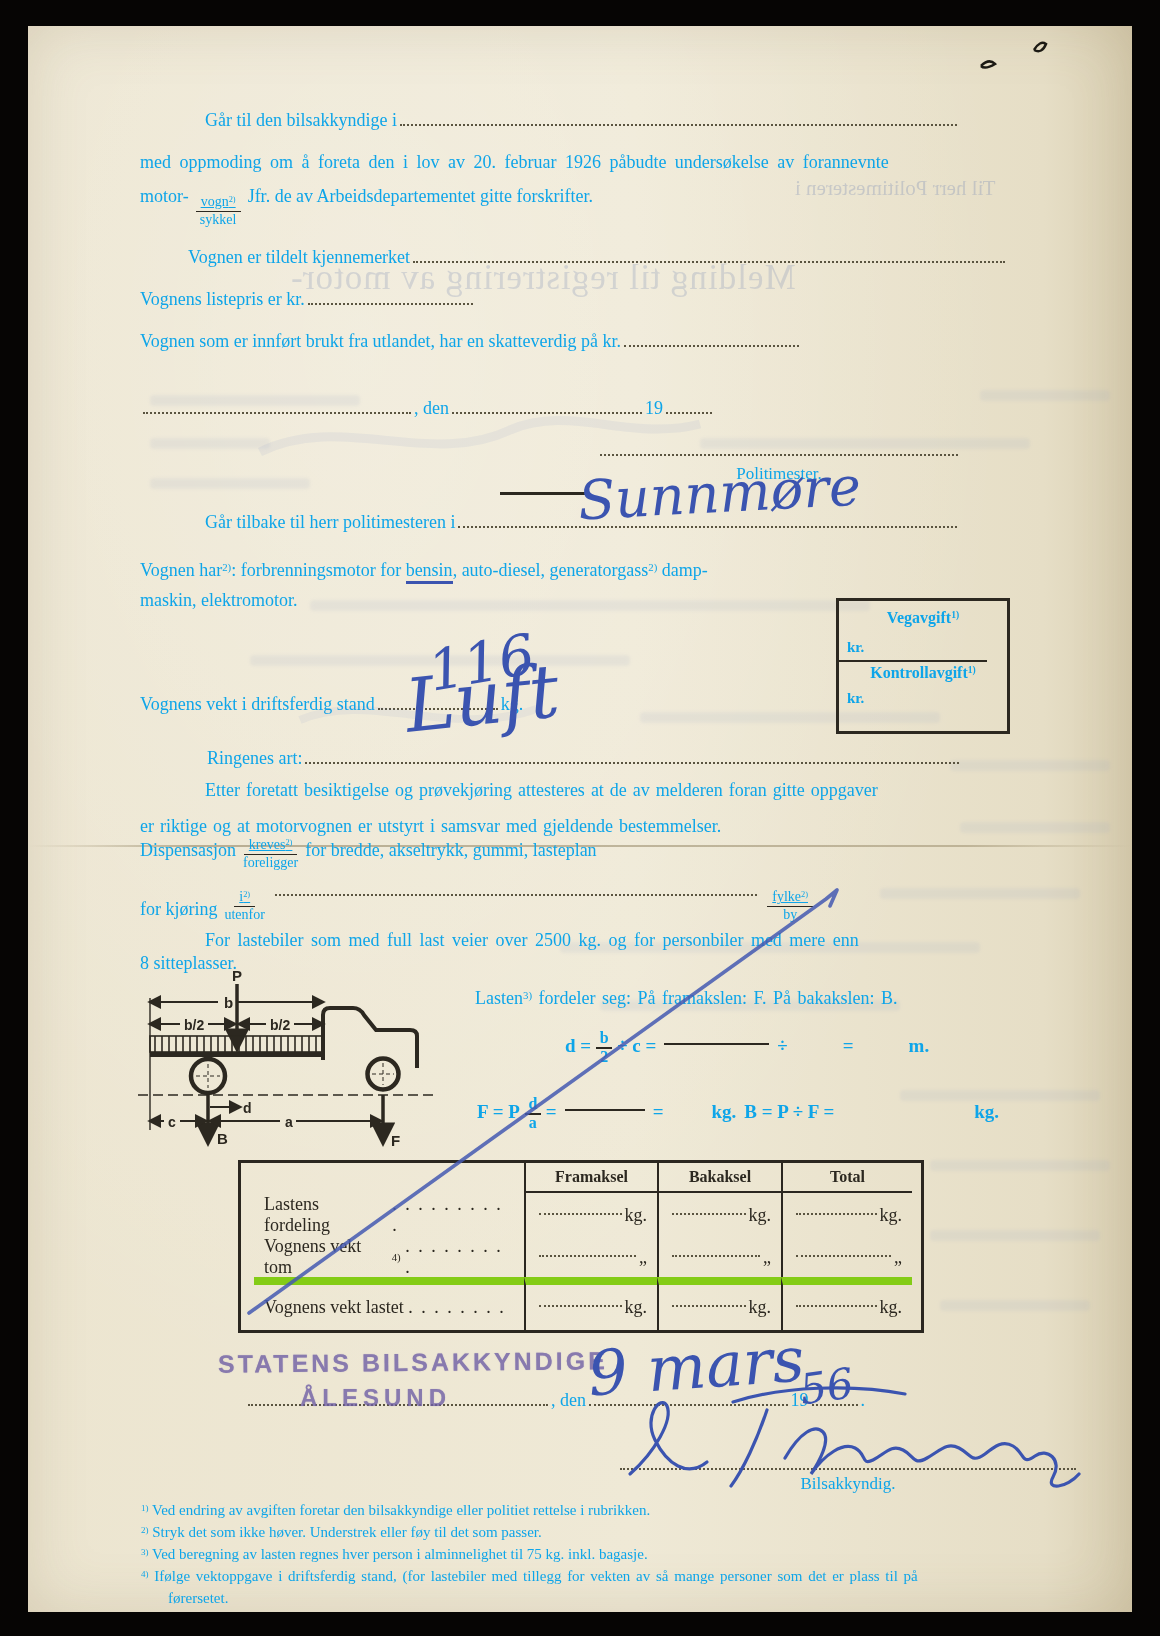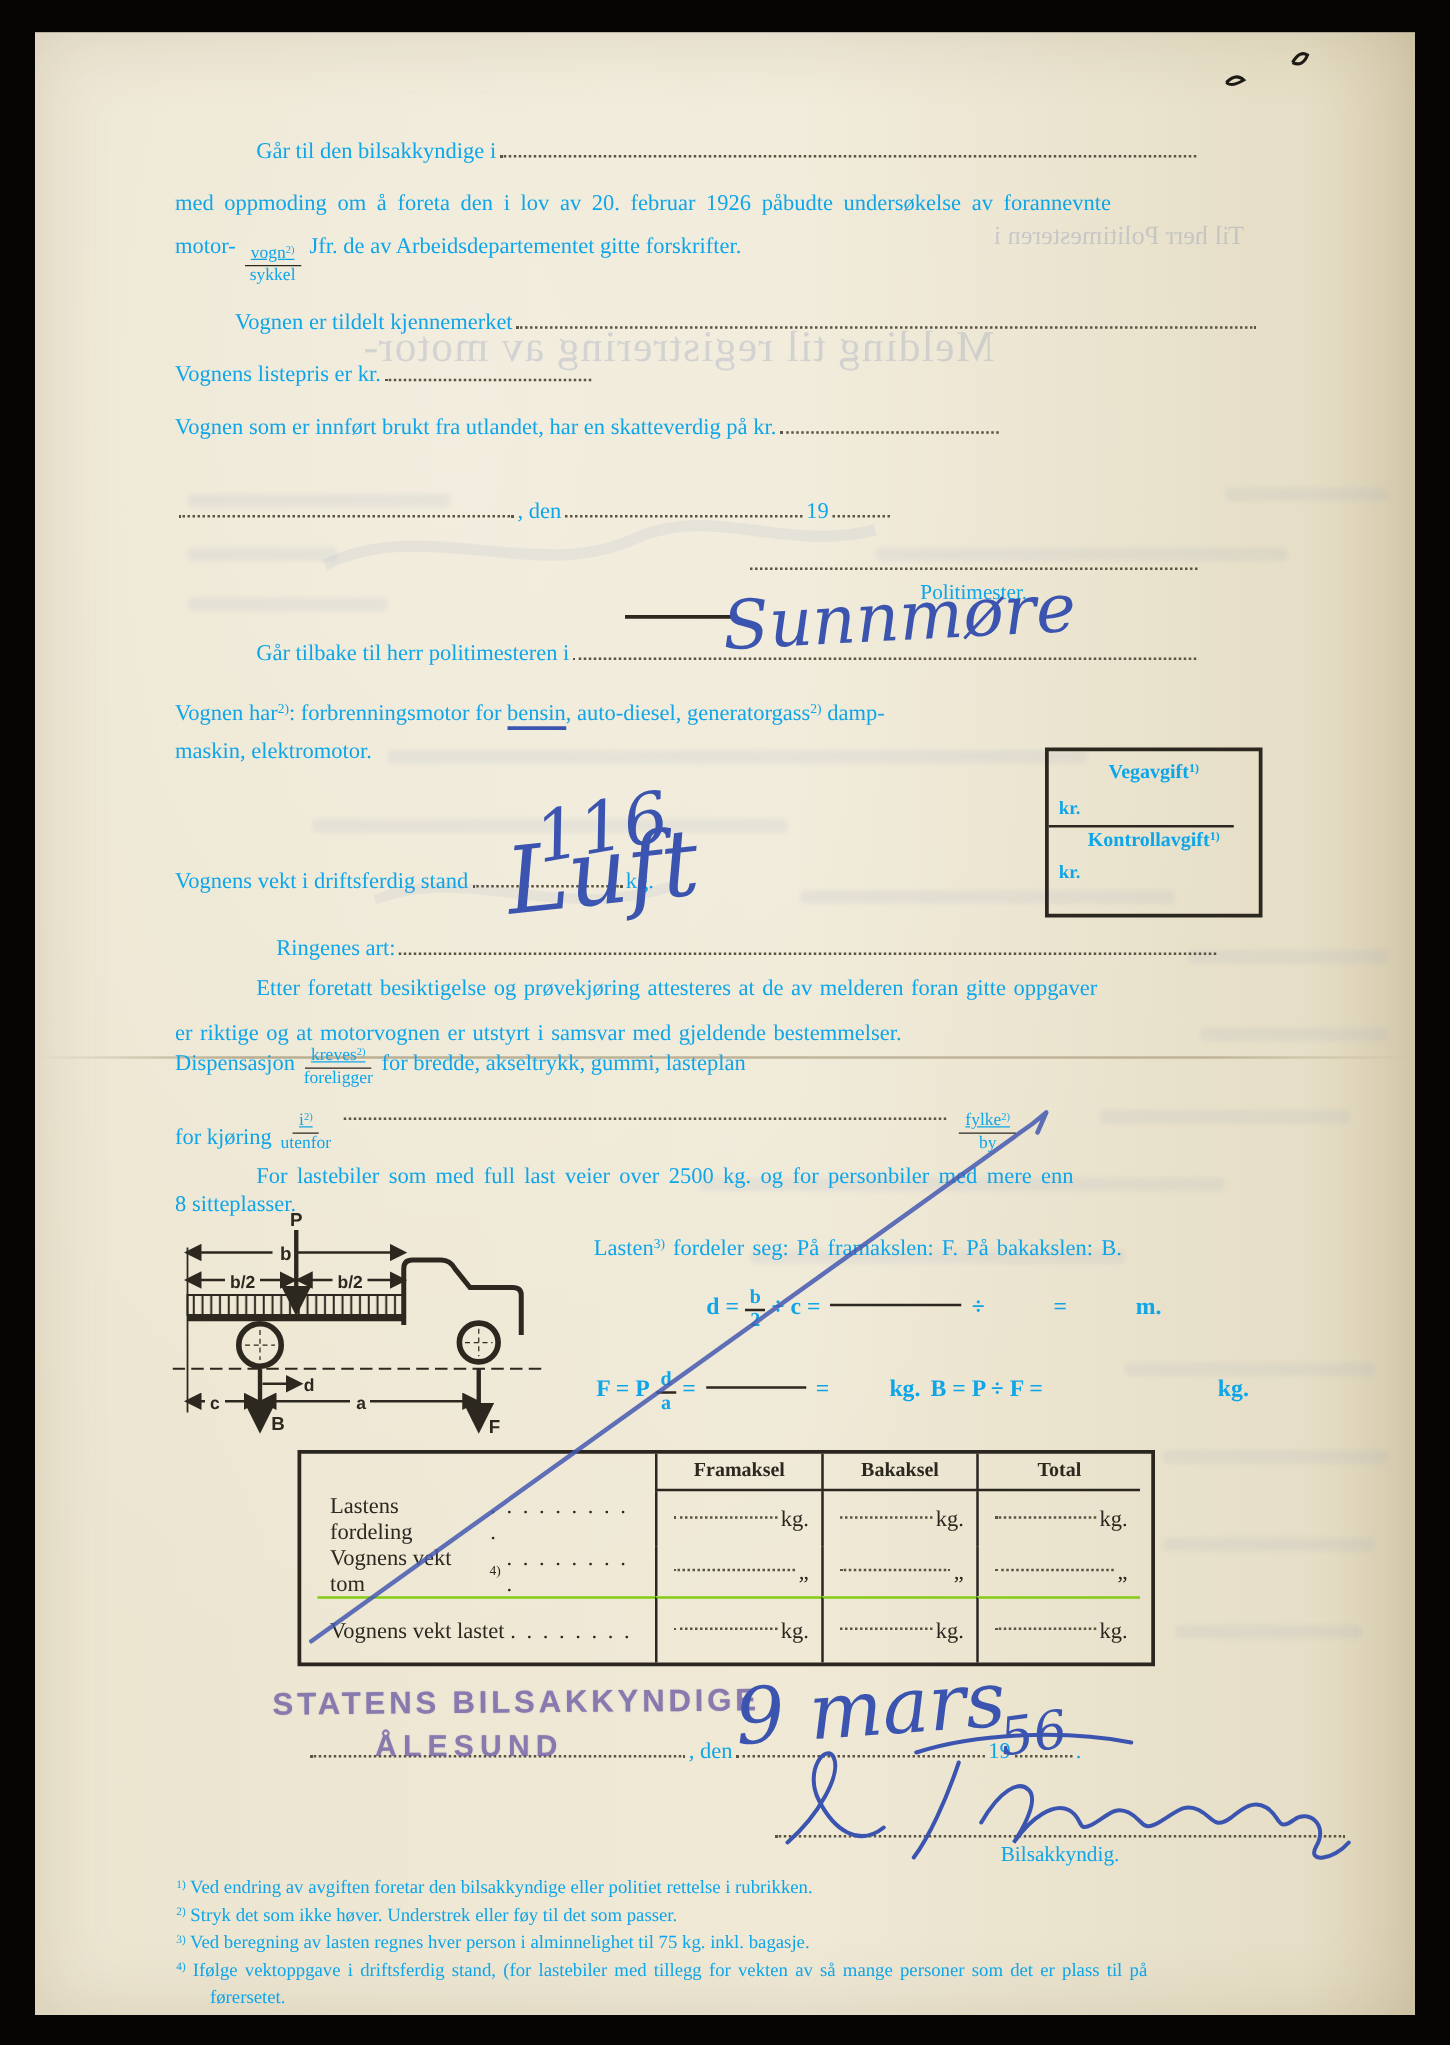--- a/index.html
+++ b/index.html
@@ -37,21 +37,21 @@
   .crease{left:28px;width:1104px;height:2px;
           background:linear-gradient(90deg,rgba(140,125,90,.0),rgba(140,125,90,.55) 15%,rgba(140,125,90,.45) 85%,rgba(140,125,90,0));
           z-index:2;}
   .feebox{border:3px solid #2c2820;z-index:3;}
   .tbl{display:grid;border:3px solid #2b2720;z-index:3;
        grid-template-columns:270px 133px 124px 131px;
        grid-template-rows:30px 44px 40px 53px;}
   .tbl .c{display:flex;align-items:center;padding:0 10px;font-size:18px;color:#2c2820;}
   .tbl .vc{border-left:2px solid #2b2720;}
   .tbl .hd{justify-content:center;font-size:16px;font-weight:bold;border-bottom:2px solid #2b2720;}
-  .tbl .thick{border-top:2px solid #84cc16;}
+  .tbl .thick{border-top:8px solid #84cc16;}
   .underline-pen{border-bottom:3px solid #3b54b0;padding-bottom:1px;}
   svg{display:block;}
 </style>
 </head>
 <body>
 
 <div id="stage">
   <div id="paper" class="abs"></div>
 
   <div class="abs ghost" style="left:795px;top:176px;font-size:21px;">Til herr Politimesteren i</div>
@@ -147,21 +147,21 @@
   </div>
 
 
   <div class="abs print row" style="left:140px;top:694px;">
     <span>Vognens vekt i driftsferdig stand</span>
     <span class="dlw" style="width:120px;"></span>
     <span>kg.</span>
   </div>
   <div class="abs hand" style="left:428px;top:630px;font-size:56px;transform:rotate(-10deg);">116</div>
 
-  <div class="abs print row" style="left:221px;top:748px;width:755px;">
+  <div class="abs print row" style="left:207px;top:748px;width:755px;">
     <span>Ringenes art:</span>
       <span class="dl"></span>
   </div>
   <div class="abs hand" style="left:405px;top:655px;font-size:74px;transform:rotate(-6deg);">Luft</div>
 
   <div class="abs print" style="left:205px;top:780px;word-spacing:1.5px;">Etter foretatt besiktigelse og prøvekjøring attesteres at de av melderen foran gitte oppgaver</div>
   <div class="abs print" style="left:140px;top:816px;word-spacing:1.5px;">er riktige og at motorvognen er utstyrt i samsvar med gjeldende bestemmelser.</div>
 
   <div class="abs print row" style="left:140px;top:826px;height:48px;align-items:center;">
     <span>Dispensasjon</span>

